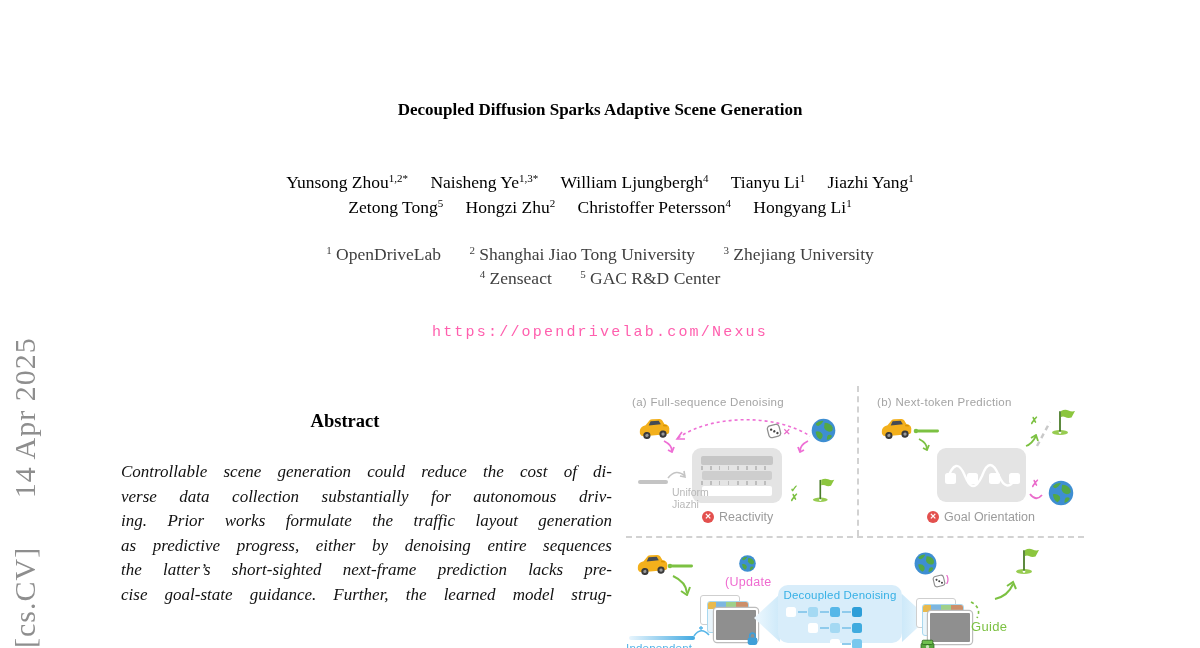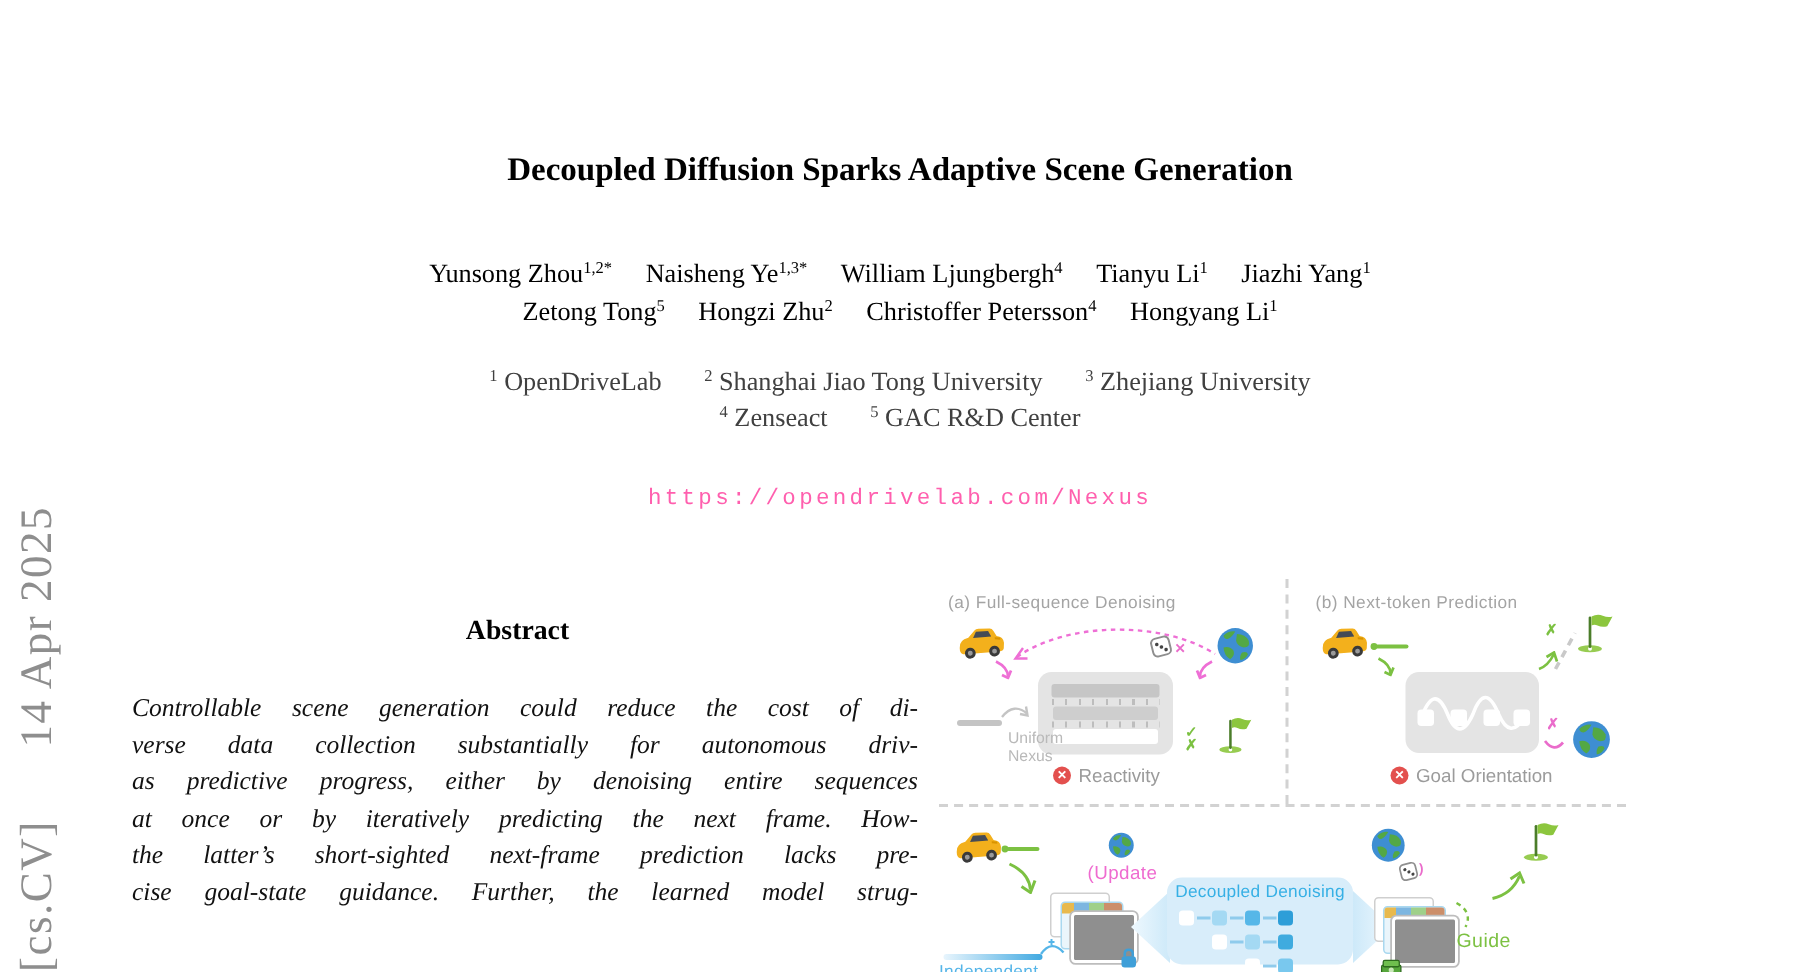--- a/index.html
+++ b/index.html
@@ -8,38 +8,38 @@
   .abs { position:absolute; }
 
   
   .arxiv { position:absolute; left:8px; top:648px; transform:rotate(-90deg);
            transform-origin:0 0; white-space:nowrap; color:#8e8e8e;
            font:30px "Liberation Serif", serif; letter-spacing:1px; }
   .arxiv .gap { margin-left:40px; }
 
   
   .title { position:absolute; top:100px; left:0; right:0; text-align:center;
-           font-weight:700; font-size:22px; color:#000; }
+           font-weight:700; font-size:17px; color:#000; }
   .authors { position:absolute; left:0; right:0; text-align:center;
              font-size:17.5px; color:#000; white-space:nowrap; }
   .authors .au { margin:16px 9px; }
   .authors sup, .affils sup { font-size:11px; vertical-align:6px; }
   .affils { position:absolute; left:0; right:0; text-align:center;
             font-size:17.5px; color:#404040; white-space:nowrap; }
   .affils .af { margin:0 12px; }
   .url { position:absolute; top:324px; left:0; right:0; text-align:center;
          font-family:"Liberation Mono", monospace; font-size:15px;
          letter-spacing:2.2px; color:#ff5fae; text-decoration:none; }
 
   
   .abstract-head { position:absolute; top:411px; left:75px; width:540px;
                    text-align:center; font-weight:700; font-size:18.5px; }
   .abstract { position:absolute; top:460px; left:88px; width:524px;
               font-style:italic; font-size:17px; line-height:24.5px; color:#111; }
-  .aline { text-align:justify; text-align-last:justify; white-space:normal; }
+  .aline { text-align:justify; text-align-last:justify; white-space:normal;margin-left:33px; }
 
   
   .fig { position:absolute; left:626px; top:384px; width:574px; height:264px;
          font-family:"Liberation Sans", sans-serif; }
   .cap { font-size:11.5px; color:#a4a4a4; letter-spacing:.3px; }
   .vline { position:absolute; left:231px; top:2px; height:150px; border-left:2px dashed #d2d2d2; }
   .hline { position:absolute; left:0; top:152px; width:458px; border-top:2px dashed #d2d2d2; }
 
   .panelbox { background:#e4e4e4; border-radius:9px; }
   .bar { border-radius:2px; margin:0 auto; }
@@ -162,22 +162,22 @@
     <span class="af"><sup>4</sup> <span>Zenseact</span></span>
     <span class="af"><sup>5</sup> <span>GAC R&amp;D Center</span></span>
   </div>
 
   <div class="url"><a class="url" style="position:static" href="#">https://opendrivelab.com/Nexus</a></div>
 
   <div class="abstract-head">Abstract</div>
   <div class="abstract">
     <div class="aline">Controllable scene generation could reduce the cost of di-</div>
     <div class="aline">verse data collection substantially for autonomous driv-</div>
+    <div class="aline">ing. Prior works formulate the traffic layout generation</div>
     <div class="aline">as predictive progress, either by denoising entire sequences</div>
-    <div class="aline">at once or by iteratively predicting the next frame. How-</div>
     <div class="aline">the latter’s short-sighted next-frame prediction lacks pre-</div>
     <div class="aline">cise goal-state guidance. Further, the learned model strug-</div>
   </div>
 
   <div class="fig">
     <div class="vline"></div>
     <div class="hline"></div>
 
     <div class="abs cap" style="left:6px; top:12px">(a) Full-sequence Denoising</div>
     <svg class="abs" style="left:10px; top:31px; transform:rotate(-5deg)" width="36" height="28">
@@ -209,21 +209,21 @@
       <div class="ticks"></div>
       <div class="bar" style="width:70px; height:10px; background:#ffffff"></div>
     </div>
     <svg class="abs" style="left:40px; top:84px" width="22" height="12">
       <path d="M2 10 Q10 0 19 8" fill="none" stroke="#c4c4c4" stroke-width="1.6"></path>
       <path d="M14 8 L19 9 L18 3" fill="none" stroke="#c4c4c4" stroke-width="1.6"></path>
     </svg>
     <div class="abs bar" style="left:12px; top:96px; width:30px; height:4px; background:#c4c4c4"></div>
     <div class="abs gray-sm" style="left:2px; top:103px; width:50px">
       <div>Uniform</div>
-      <div>Nexus</div>
+      <div>Jiazhi</div>
     </div>
     <div class="abs gmark" style="left:164px; top:100px">
       <div>✓</div>
       <div>✗</div>
     </div>
     <svg class="abs" style="left:185px; top:93px" width="26" height="26">
         <use href="#flag"></use>
       </svg>
     <div class="abs verdict" style="left:76px; top:126px">
       <span class="xbadge">✕</span>

